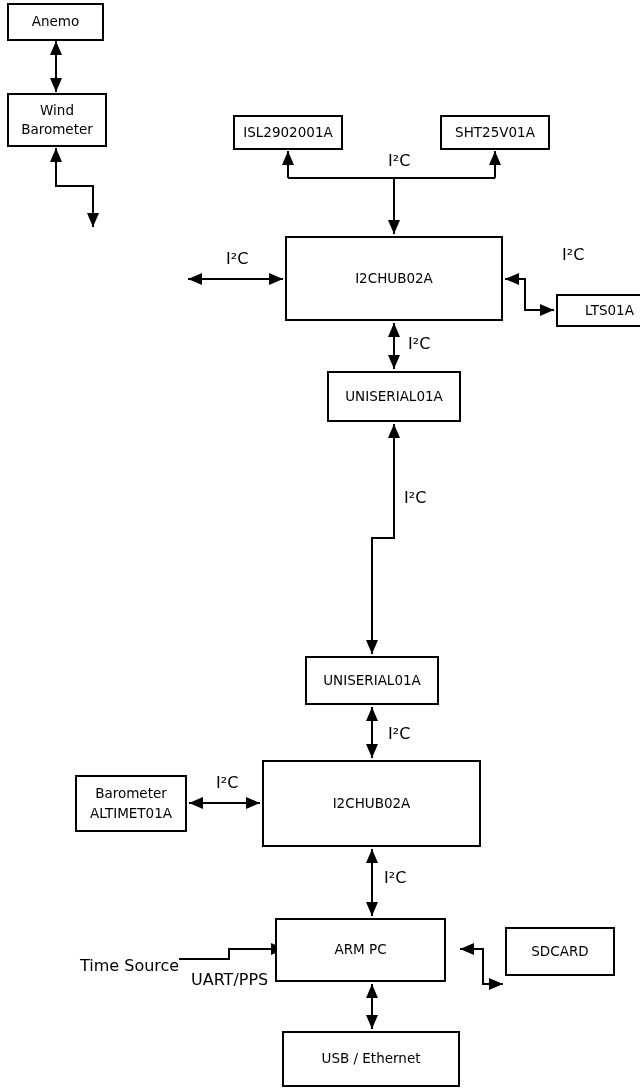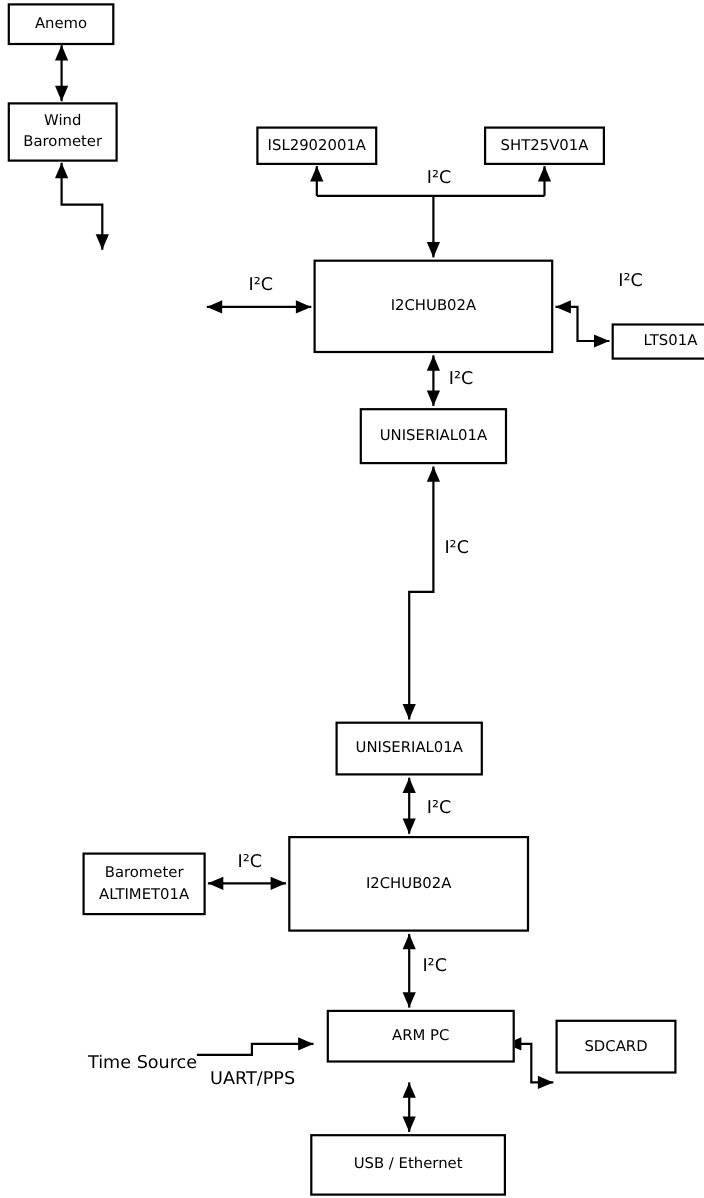--- a/index.html
+++ b/index.html
@@ -99,21 +99,21 @@
   <div class="node" style="left:262px;top:760px;width:219px;height:87px">
     <span>I2CHUB02A</span>
   </div>
 
   <div class="node" style="left:75px;top:775px;width:112px;height:57px">
     <span><span>Barometer</span><br>
     <span>ALTIMET01A</span></span>
   </div>
 
 
-  <div class="node" style="left:297px;top:918px;width:171px;height:48px">
+  <div class="node" style="left:275px;top:918px;width:171px;height:64px">
     <span>ARM PC</span>
   </div>
 
   <div class="node" style="left:505px;top:927px;width:110px;height:49px">
     <span>SDCARD</span>
   </div>
 
   <div class="node" style="left:282px;top:1031px;width:178px;height:56px">
     <span>USB / Ethernet</span>
   </div>

